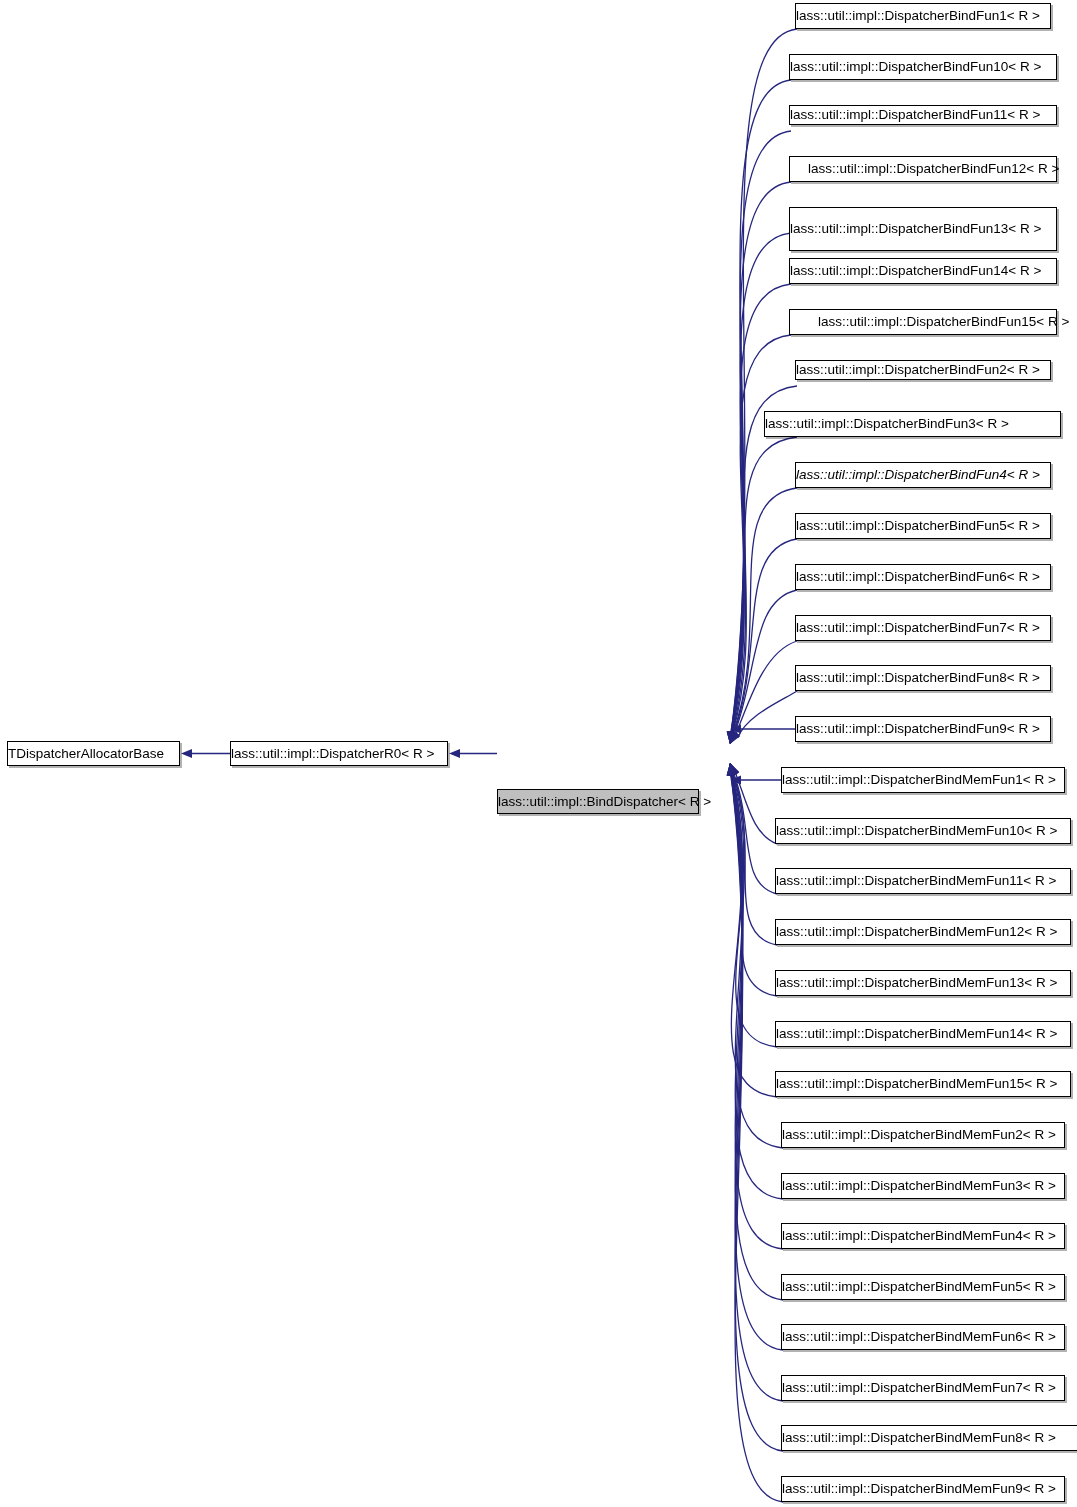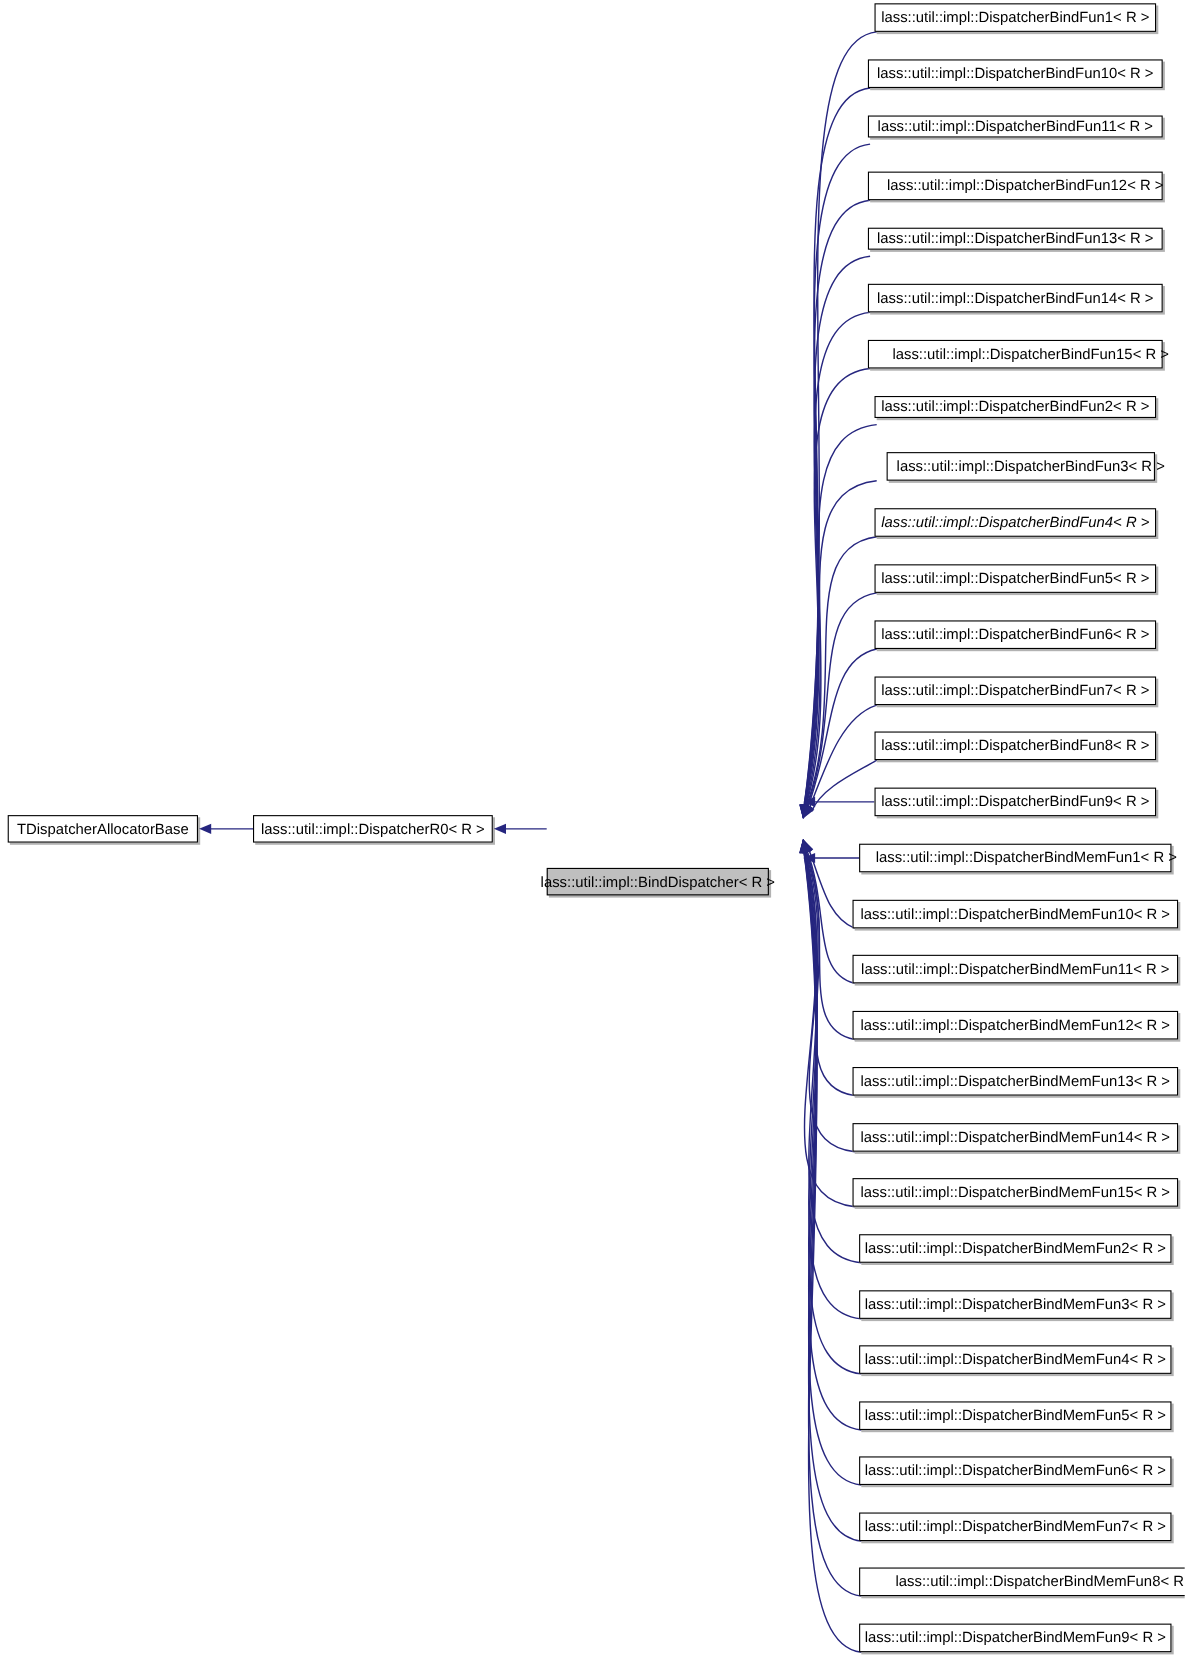--- a/index.html
+++ b/index.html
@@ -9,21 +9,21 @@
     font-family:"Liberation Sans","DejaVu Sans",sans-serif;
   }
   #diagram{position:absolute;left:0;top:0;width:1077px;height:1507px;}
   svg#edges{position:absolute;left:0;top:0;width:1077px;height:1507px;pointer-events:none;}
   .node{
     position:absolute;
     box-sizing:border-box;
     border:1px solid #000000;
     background:#ffffff;
     box-shadow:2px 2px 0 rgba(0,0,0,0.30);
-    display:flex;align-items:center;justify-content:center;
+    display:flex;align-items:center;
     font-size:13.5px;
     line-height:1;
     color:#000000;
     white-space:nowrap;
     letter-spacing:0px;
   }
   .node.highlight{
     background:#bfbfbf;
   }
   .node-label{display:block;}
@@ -113,54 +113,54 @@
       </div>
       <div class="node" style="left: 789px; top: 54px; width: 268px; height: 26px;">
         <span class="node-label">lass::util::impl::DispatcherBindFun10&lt; R &gt;</span>
       </div>
       <div class="node" style="left: 789px; top: 105px; width: 268px; height: 20px;">
         <span class="node-label">lass::util::impl::DispatcherBindFun11&lt; R &gt;</span>
       </div>
       <div class="node" style="left: 789px; top: 156px; width: 268px; height: 26px; padding-left: 18px;">
         <span class="node-label">lass::util::impl::DispatcherBindFun12&lt; R &gt;</span>
       </div>
-      <div class="node" style="left: 789px; top: 207px; width: 268px; height: 20px;">
+      <div class="node" style="left: 789px; top: 207px; width: 268px; height: 44px;">
         <span class="node-label">lass::util::impl::DispatcherBindFun13&lt; R &gt;</span>
       </div>
       <div class="node" style="left: 789px; top: 258px; width: 268px; height: 26px;">
         <span class="node-label">lass::util::impl::DispatcherBindFun14&lt; R &gt;</span>
       </div>
       <div class="node" style="left: 789px; top: 309px; width: 268px; height: 26px; padding-left: 28px;">
         <span class="node-label">lass::util::impl::DispatcherBindFun15&lt; R &gt;</span>
       </div>
       <div class="node" style="left: 795px; top: 360px; width: 256px; height: 20px;">
         <span class="node-label">lass::util::impl::DispatcherBindFun2&lt; R &gt;</span>
       </div>
-      <div class="node" style="left: 806px; top: 411px; width: 244px; height: 26px; padding-left: 18px;">
+      <div class="node" style="left: 764px; top: 411px; width: 297px; height: 26px;">
         <span class="node-label">lass::util::impl::DispatcherBindFun3&lt; R &gt;</span>
       </div>
       <div class="node" style="left: 795px; top: 462px; width: 256px; height: 26px; font-style: italic;">
         <span class="node-label">lass::util::impl::DispatcherBindFun4&lt; R &gt;</span>
       </div>
       <div class="node" style="left: 795px; top: 513px; width: 256px; height: 26px;">
         <span class="node-label">lass::util::impl::DispatcherBindFun5&lt; R &gt;</span>
       </div>
       <div class="node" style="left: 795px; top: 564px; width: 256px; height: 26px;">
         <span class="node-label">lass::util::impl::DispatcherBindFun6&lt; R &gt;</span>
       </div>
       <div class="node" style="left: 795px; top: 615px; width: 256px; height: 26px;">
         <span class="node-label">lass::util::impl::DispatcherBindFun7&lt; R &gt;</span>
       </div>
       <div class="node" style="left: 795px; top: 665px; width: 256px; height: 26px;">
         <span class="node-label">lass::util::impl::DispatcherBindFun8&lt; R &gt;</span>
       </div>
       <div class="node" style="left: 795px; top: 716px; width: 256px; height: 26px;">
         <span class="node-label">lass::util::impl::DispatcherBindFun9&lt; R &gt;</span>
       </div>
-      <div class="node" style="left: 781px; top: 767px; width: 284px; height: 26px; padding-left: 20px;">
+      <div class="node" style="left: 781px; top: 767px; width: 284px; height: 26px;">
         <span class="node-label">lass::util::impl::DispatcherBindMemFun1&lt; R &gt;</span>
       </div>
       <div class="node" style="left: 775px; top: 818px; width: 296px; height: 26px;">
         <span class="node-label">lass::util::impl::DispatcherBindMemFun10&lt; R &gt;</span>
       </div>
       <div class="node" style="left: 775px; top: 868px; width: 296px; height: 26px;">
         <span class="node-label">lass::util::impl::DispatcherBindMemFun11&lt; R &gt;</span>
       </div>
       <div class="node" style="left: 775px; top: 919px; width: 296px; height: 26px;">
         <span class="node-label">lass::util::impl::DispatcherBindMemFun12&lt; R &gt;</span>

